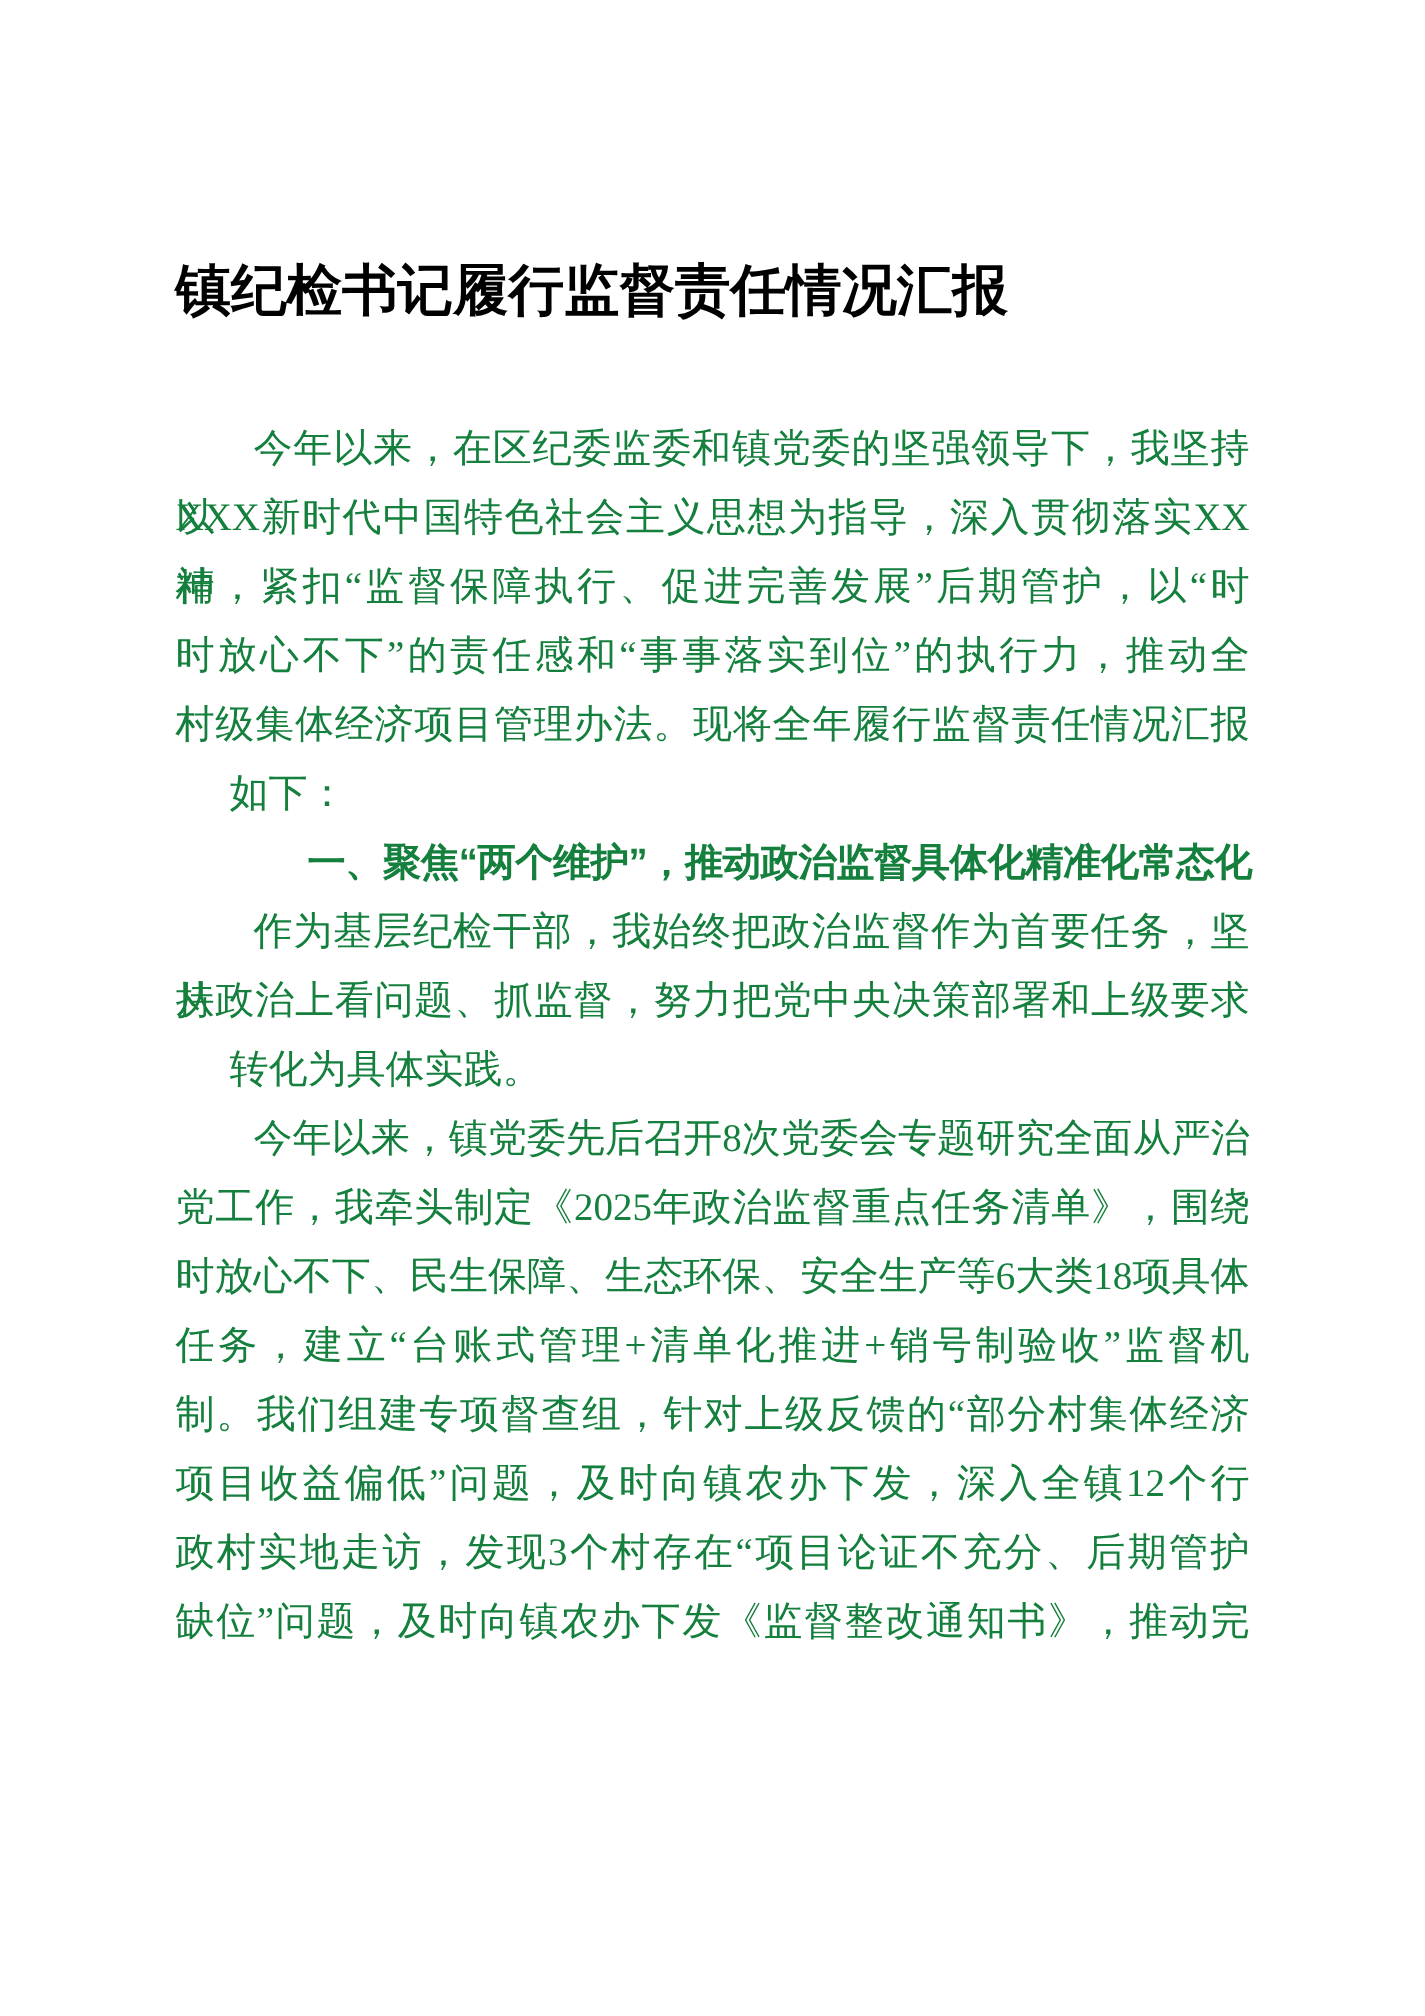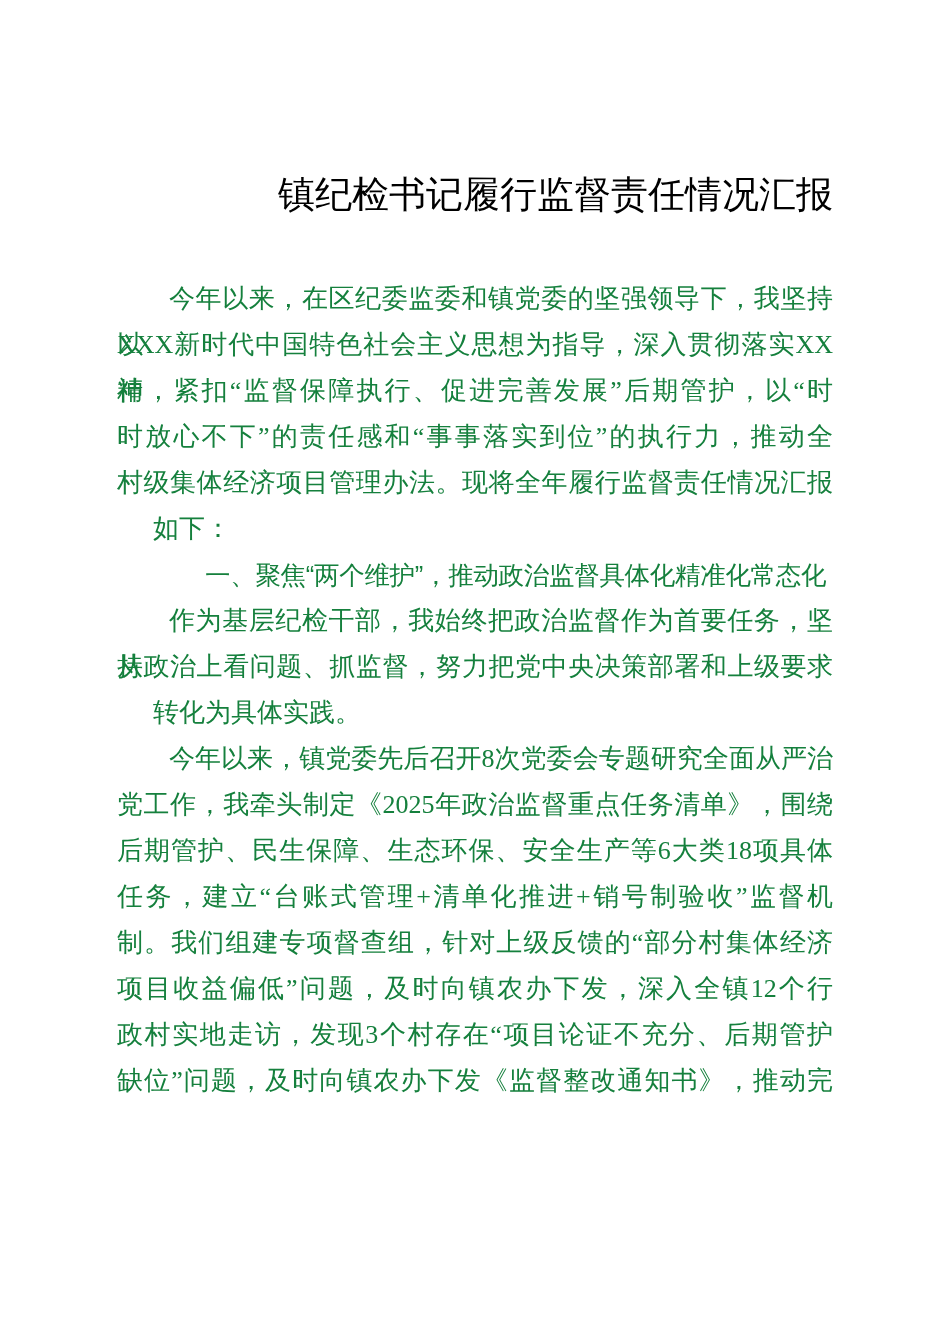--- a/index.html
+++ b/index.html
@@ -11,24 +11,24 @@
     width: 950px;
     height: 1344px;
     margin: 0 auto;
     background: #ffffff;
     color: #000000;
     position: relative;
     overflow: hidden;
   }
   .title {
     font-family: "Liberation Serif", "DejaVu Serif", serif;
-    font-weight: 400;
+    font-weight: 700;
     font-size: 37px;
     line-height: 46px;
-    text-align: right;
+    text-align: left;
     margin: 172px 117px 0 117px;
   }
   .doc-body {
     margin: 58px 117px 0 117px;
   }
   .line {
     height: 46px;
     line-height: 46px;
     font-size: 26px;
     font-family: "Liberation Serif", "DejaVu Serif", serif;
@@ -39,21 +39,21 @@
   }
   .line.para-end {
     text-align-last: left;
     margin-left: 36px;
   }
   .line.indent {
     text-indent: 52px;
   }
   .line.heading {
     font-family: "Liberation Sans", "DejaVu Sans", sans-serif;
-    font-weight: 400;
+    font-weight: 700;
     font-size: 25.5px;
     letter-spacing: -0.3px;
     text-align: left;
     text-align-last: left;
     white-space: nowrap;
     text-indent: 52px;
   }
 </style>
 </head>
 <body>
@@ -73,21 +73,21 @@
         <div class="line heading indent para-end">一、聚焦“两个维护”，推动政治监督具体化精准化常态化</div>
       </div>
       <div class="block">
         <div class="line indent">作为基层纪检干部，我始终把政治监督作为首要任务，坚持</div>
         <div class="line">从政治上看问题、抓监督，努力把党中央决策部署和上级要求</div>
         <div class="line para-end">转化为具体实践。</div>
       </div>
       <div class="block">
         <div class="line indent">今年以来，镇党委先后召开8次党委会专题研究全面从严治</div>
         <div class="line">党工作，我牵头制定《2025年政治监督重点任务清单》，围绕</div>
-        <div class="line">后期管护、民生保障、生态环保、安全生产等6大类18项具体</div>
+        <div class="line">时放心不下、民生保障、生态环保、安全生产等6大类18项具体</div>
         <div class="line">任务，建立“台账式管理+清单化推进+销号制验收”监督机</div>
         <div class="line">制。我们组建专项督查组，针对上级反馈的“部分村集体经济</div>
         <div class="line">项目收益偏低”问题，及时向镇农办下发，深入全镇12个行</div>
         <div class="line">政村实地走访，发现3个村存在“项目论证不充分、后期管护</div>
         <div class="line">缺位”问题，及时向镇农办下发《监督整改通知书》，推动完</div>
       </div>
     </div>
 </div>
 
 </body></html>

